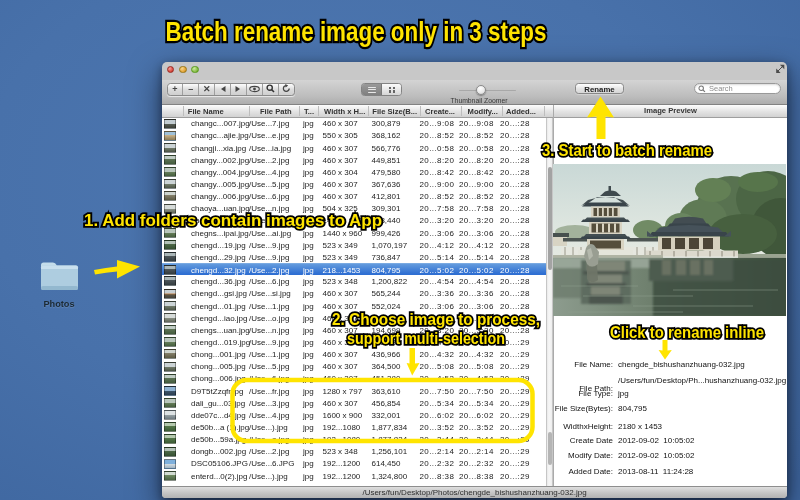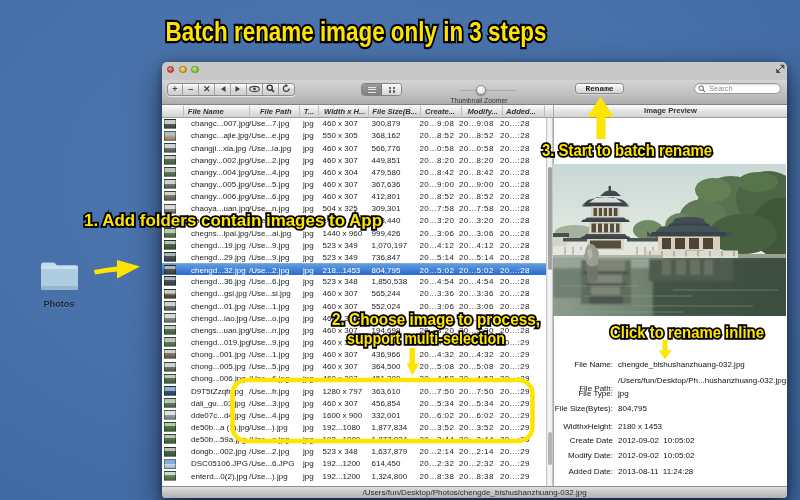--- a/index.html
+++ b/index.html
@@ -30,28 +30,28 @@
 .lih{position:absolute;left:6px;width:8px;height:1.2px;background:#e8e8e8;border-radius:1px;}
 .gsq{position:absolute;width:2.6px;height:2.6px;background:#666;}
 
 #slid{position:absolute;left:297px;top:9.5px;width:57px;height:1.5px;background:linear-gradient(#909090,#c0c0c0);border-radius:1px;}
 #knob{position:absolute;left:314px;top:4.5px;width:10px;height:10px;border-radius:50%;
   background:radial-gradient(circle at 40% 30%,#ffffff,#e8e8e8 60%,#c2c2c2);border:.5px solid #8a8a8a;box-shadow:0 1px 1.5px rgba(0,0,0,.35);}
 #zoomlab{position:absolute;left:262px;top:16.5px;width:110px;text-align:center;font-size:6.8px;color:#383838;}
 
 #rename{position:absolute;left:413px;top:2.5px;width:49px;height:11.5px;border:1px solid #888;border-radius:3.5px;
   background:linear-gradient(#ffffff,#e6e6e6 50%,#d6d6d6);text-align:center;font-size:7.8px;font-weight:bold;color:#222;line-height:11px;
-  box-shadow:0 .5px 1px rgba(255,255,255,.6);font-family:Liberation Mono, monospace;}
+  box-shadow:0 .5px 1px rgba(255,255,255,.6);}
 #search{position:absolute;left:532px;top:2.5px;width:87px;height:11.5px;border:1px solid #999;border-radius:6px;
   background:#fff;font-size:7.5px;color:#8d8d8d;line-height:10.5px;padding-left:14px;box-shadow:inset 0 1px 2px rgba(0,0,0,.15);}
 #search svg{position:absolute;left:3px;top:1.8px;}
 
 #hdr{position:absolute;left:0;top:43px;width:100%;height:12.5px;
   background:linear-gradient(#fdfdfd,#e3e3e3 55%,#d2d2d2);border-bottom:1px solid #9e9e9e;font-size:7.6px;font-weight:bold;color:#333;}
-#hdr b{position:absolute;top:2.2px;transform:translateX(-50%);white-space:nowrap;font-style:italic;}
+#hdr b{position:absolute;top:2.2px;transform:translateX(-50%);white-space:nowrap;}
 #hdr i{position:absolute;top:1px;bottom:1px;width:1px;background:#bdbdbd;font-style:normal;}
 
 #tbl{position:absolute;left:0;top:55.5px;width:383.5px;height:368.5px;background:#fff;overflow:hidden;}
 .row{position:absolute;left:0;width:100%;height:12.15px;font-size:8px;color:#1c1c1c;}
 .row.sel{background:linear-gradient(#639bdd,#2e6ed2 90%);color:#fff;border-top:.5px solid #7aaae2;}
 .row .c{position:absolute;top:1.8px;font-weight:normal;white-space:nowrap;}
 .c1,.c2,.c3{letter-spacing:0.4px !important;}
 .th{position:absolute;left:2px;top:1px;width:12px;height:10px;border:.5px solid rgba(0,0,0,.35);}
 .n{left:29px;} .p{left:87px;} .t{left:141px;} .d{left:160.5px;} .s{left:209.5px;}
 .c1{left:257.5px;} .c2{left:297px;} .c3{left:338px;}
@@ -306,21 +306,21 @@
           <b class="c c1">20...5:02</b>
           <b class="c c2">20...5:02</b>
           <b class="c c3">20...:28</b>
         </div>
 <div class="row" style="top:157.95px">
           <i class="th t9"></i>
           <b class="c n">chengd...36.jpg</b>
           <b class="c p">/Use...6.jpg</b>
           <b class="c t">jpg</b>
           <b class="c d">523 x 348</b>
-          <b class="c s">1,850,538</b>
+          <b class="c s">1,200,822</b>
           <b class="c c1">20...4:54</b>
           <b class="c c2">20...4:54</b>
           <b class="c c3">20...:28</b>
         </div>
 <div class="row" style="top:170.1px">
           <i class="th t10"></i>
           <b class="c n">chengd...gsi.jpg</b>
           <b class="c p">/Use...si.jpg</b>
           <b class="c t">jpg</b>
           <b class="c d">460 x 307</b>
@@ -460,21 +460,21 @@
           <b class="c c1">20...3:44</b>
           <b class="c c2">20...3:44</b>
           <b class="c c3">20...:29</b>
         </div>
 <div class="row" style="top:328.05px">
           <i class="th t8"></i>
           <b class="c n">dongb...002.jpg</b>
           <b class="c p">/Use...2.jpg</b>
           <b class="c t">jpg</b>
           <b class="c d">523 x 348</b>
-          <b class="c s">1,637,879</b>
+          <b class="c s">1,256,101</b>
           <b class="c c1">20...2:14</b>
           <b class="c c2">20...2:14</b>
           <b class="c c3">20...:29</b>
         </div>
 <div class="row" style="top:340.2px">
           <i class="th t14"></i>
           <b class="c n">DSC05106.JPG</b>
           <b class="c p">/Use...6.JPG</b>
           <b class="c t">jpg</b>
           <b class="c d">192...1200</b>

